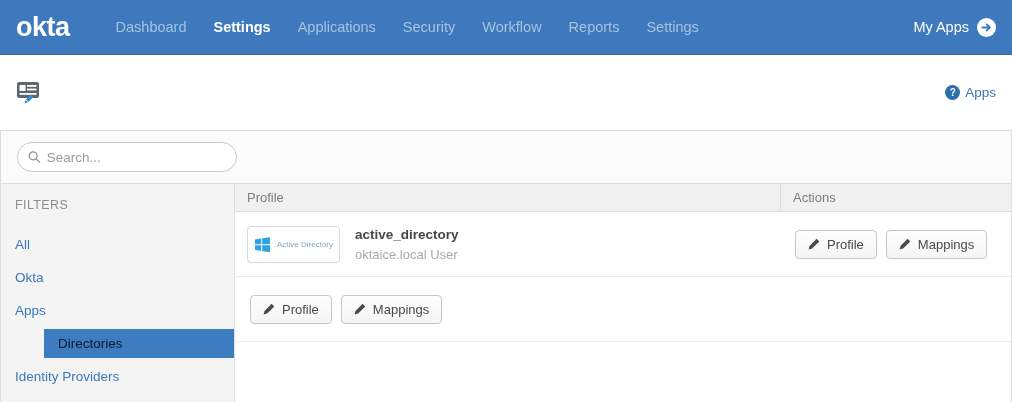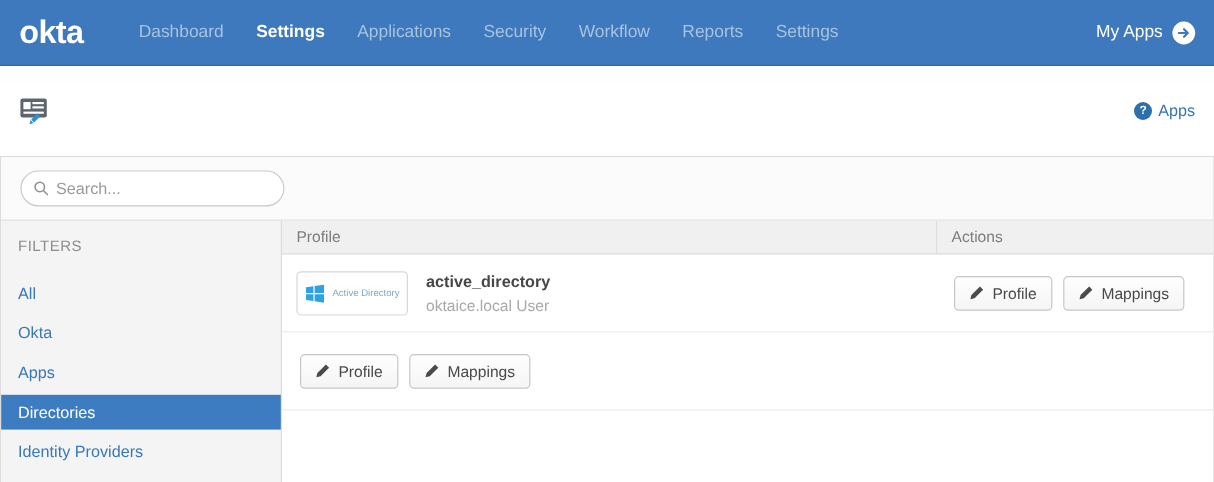--- a/index.html
+++ b/index.html
@@ -45,21 +45,21 @@
 
   .panel-body { flex:1; display:flex; }
 
   
   .sidebar { width:234px; min-width:234px; background:#f4f4f5;
     border-right:1px solid #ddd; padding-top:14px; }
   .filters-heading { padding:0 14px 18px; color:#8d8d8d; font-size:12.5px;
     letter-spacing:.4px; }
   .filter-item { padding:7px 14px; margin-bottom:4px; color:#3a78b8;
     font-size:13.5px; cursor:pointer; }
-  .filter-item.selected { background:#3d7cc0; color:#ffffff; }
+  .filter-item.selected { background:#3d7cc0; color:#0f172a;margin-left:43px; }
 
   
   .table-area { flex:1; display:flex; flex-direction:column; background:#fff; }
   .table-header { height:28px; min-height:28px; background:#f0f0f0;
     border-bottom:1px solid #ddd; display:flex; font-size:13px; color:#7d7d7d; }
   .col-profile { flex:1; display:flex; align-items:center; padding-left:12px; }
   .col-actions { width:231px; min-width:231px; border-left:1px solid #ddd;
     display:flex; align-items:center; padding-left:12px; }
   .row { height:65px; min-height:65px; border-bottom:1px solid #ebebeb;
     display:flex; align-items:center; }

